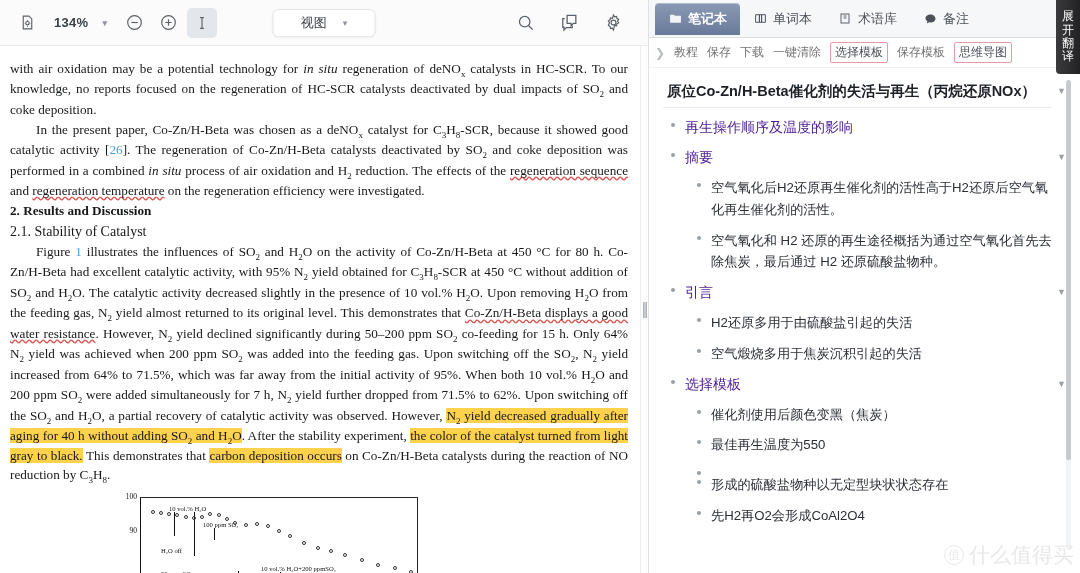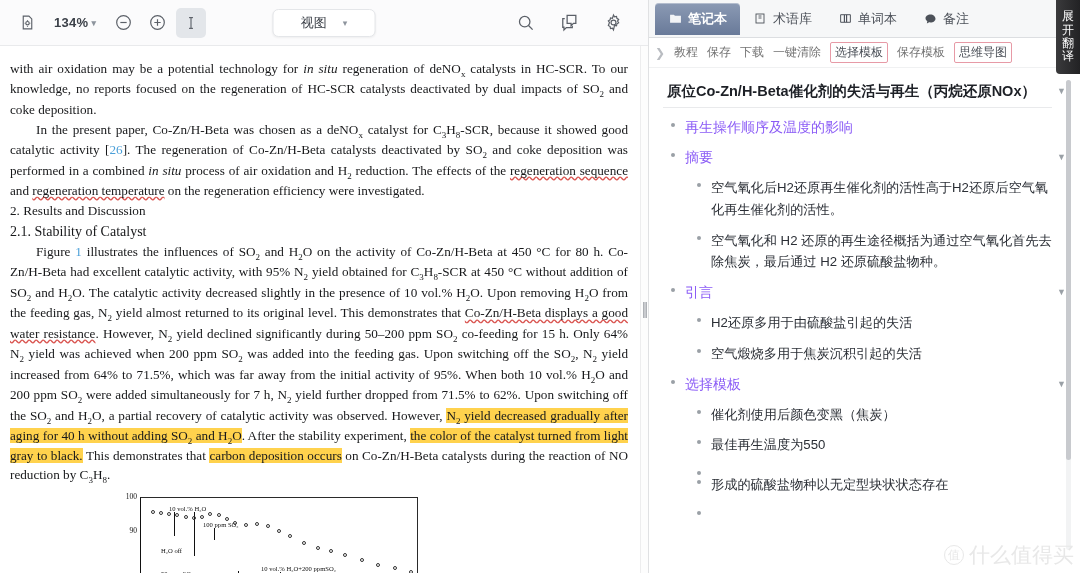--- a/index.html
+++ b/index.html
@@ -29,21 +29,21 @@
   .tb-left { display: flex; align-items: center; gap: 4px; }
   .tb-btn {
     width: 30px; height: 30px;
     display: flex; align-items: center; justify-content: center;
     border-radius: 5px;
     color: #5b6068;
     cursor: pointer;
   }
   .tb-btn.active { background: #e3e6ea; }
   .zoom-val {
-    display: flex; align-items: center; gap: 3px;
+    display: flex; align-items: center; gap: 14px;
     font-size: 13px; color: #3c4149; font-weight: 600;
     padding: 0 8px; cursor: pointer; letter-spacing: .3px;
   }
   .chev { font-size: 9px; color: #8d949d; }
   .view-select {
     position: absolute; left: 50%; transform: translateX(-50%);
     width: 103px; height: 28px;
     background: #ffffff;
     border: 1px solid #e4e6e9;
     border-radius: 6px;
@@ -61,21 +61,21 @@
     padding: 14px 20px 0 10px;
     font-family: "Liberation Serif", serif;
     font-size: 13.2px;
     line-height: 1.43;
     color: #17181a;
     text-align: justify;
     position: relative;
   }
   .doc-body p { margin: 0 0 1px 0; }
   .indent { text-indent: 26px; }
-  .sec-h { font-weight: normal; margin: 14px 0 8px 0; font-size: 13.2px; }
+  .sec-h { font-weight: bold; margin: 14px 0 8px 0; font-size: 13.2px; }
   .sub-h { margin: 0 0 10px 0; font-size: 14px; }
   .ref { color: #4a9fd8; }
   .hl { background: #ffd24d; }
   .sq { text-decoration: underline wavy #d9534f; text-decoration-skip-ink: none; }
   sub { font-size: .68em; }
   i { }
 
   
   .figure-wrap { margin-top: 10px; padding-left: 130px; }
   .figure {
@@ -164,21 +164,21 @@
     color: #9aa0a6; font-size: 9px;
   }
   .o-row { position: relative; display: flex; align-items: flex-start; }
   .o-l1 { padding: 9px 0 0 22px; }
   .o-l2 { padding: 9px 0 0 48px; }
   .bullet {
     position: absolute; left: 8px; top: 15px;
     width: 4px; height: 4px; border-radius: 50%; background: #9aa0a6;
   }
   .o-l2 .bullet { left: 34px; }
-  .o-l1 .txt { font-size: 14px; color: #8b5cf6; line-height: 1.5; font-family: Liberation Serif, serif; }
+  .o-l1 .txt { font-size: 14px; color: #4c1d95; line-height: 1.5; font-family: Liberation Serif, serif; }
   .o-l2 .txt { font-size: 13.2px; color: #2b2f36; line-height: 1.65; }
   .o-row .o-caret { top: 14px; right: -14px; }
 
   
   .vscroll {
     position: absolute; right: 9px; top: 80px;
     width: 5px; height: 470px;
     background: #f2f3f4; border-radius: 3px;
   }
   .vthumb {
@@ -359,35 +359,35 @@
         <div class="tab active">
           <span class="ticon">
             <svg width="13" height="13" viewBox="0 0 24 24" fill="currentColor">
               <path d="M2 5h7l2 2h11v13H2z" opacity=".9"></path>
             </svg>
           </span>
           <span>笔记本</span>
         </div>
         <div class="tab">
           <span class="ticon">
+            <svg width="13" height="13" viewBox="0 0 24 24" fill="none" stroke="currentColor" stroke-width="1.8">
+              <path d="M3 5h7v14H3zM14 5h7v14h-7z"></path>
+              <path d="M10 5h4v14h-4z"></path>
+            </svg>
+          </span>
+          <span>单词本</span>
+        </div>
+        <div class="tab">
+          <span class="ticon">
             <svg width="12" height="13" viewBox="0 0 24 24" fill="none" stroke="currentColor" stroke-width="1.8">
               <rect x="4" y="3" width="16" height="18"></rect>
               <path d="M9 7h6M9 11h6"></path>
             </svg>
           </span>
           <span>术语库</span>
-        </div>
-        <div class="tab">
-          <span class="ticon">
-            <svg width="13" height="13" viewBox="0 0 24 24" fill="none" stroke="currentColor" stroke-width="1.8">
-              <path d="M3 5h7v14H3zM14 5h7v14h-7z"></path>
-              <path d="M10 5h4v14h-4z"></path>
-            </svg>
-          </span>
-          <span>单词本</span>
         </div>
         <div class="tab">
           <span class="ticon">
             <svg width="13" height="12" viewBox="0 0 24 24" fill="currentColor">
               <path d="M12 3C6.5 3 2 6.4 2 10.7c0 2.4 1.4 4.5 3.6 5.9L4.7 21l4.6-2.3c.87.15 1.78.23 2.7.23 5.5 0 10-3.4 10-7.6S17.5 3 12 3z"></path>
             </svg>
           </span>
           <span>备注</span>
         </div>
       </div>
@@ -456,20 +456,21 @@
           </div>
           <div class="o-row o-l2">
             <span class="bullet"></span>
           </div>
           <div class="o-row o-l2">
             <span class="bullet"></span>
             <span class="txt">形成的硫酸盐物种以无定型块状状态存在</span>
           </div>
           <div class="o-row o-l2">
             <span class="bullet"></span>
+            <span class="txt">先H2再O2会形成CoAl2O4</span>
           </div>
         </div>
     </div>
 
     <div class="vscroll">
       <div class="vthumb"></div>
     </div>
 
     <div class="watermark">
       <span class="wm-circle">值</span>

